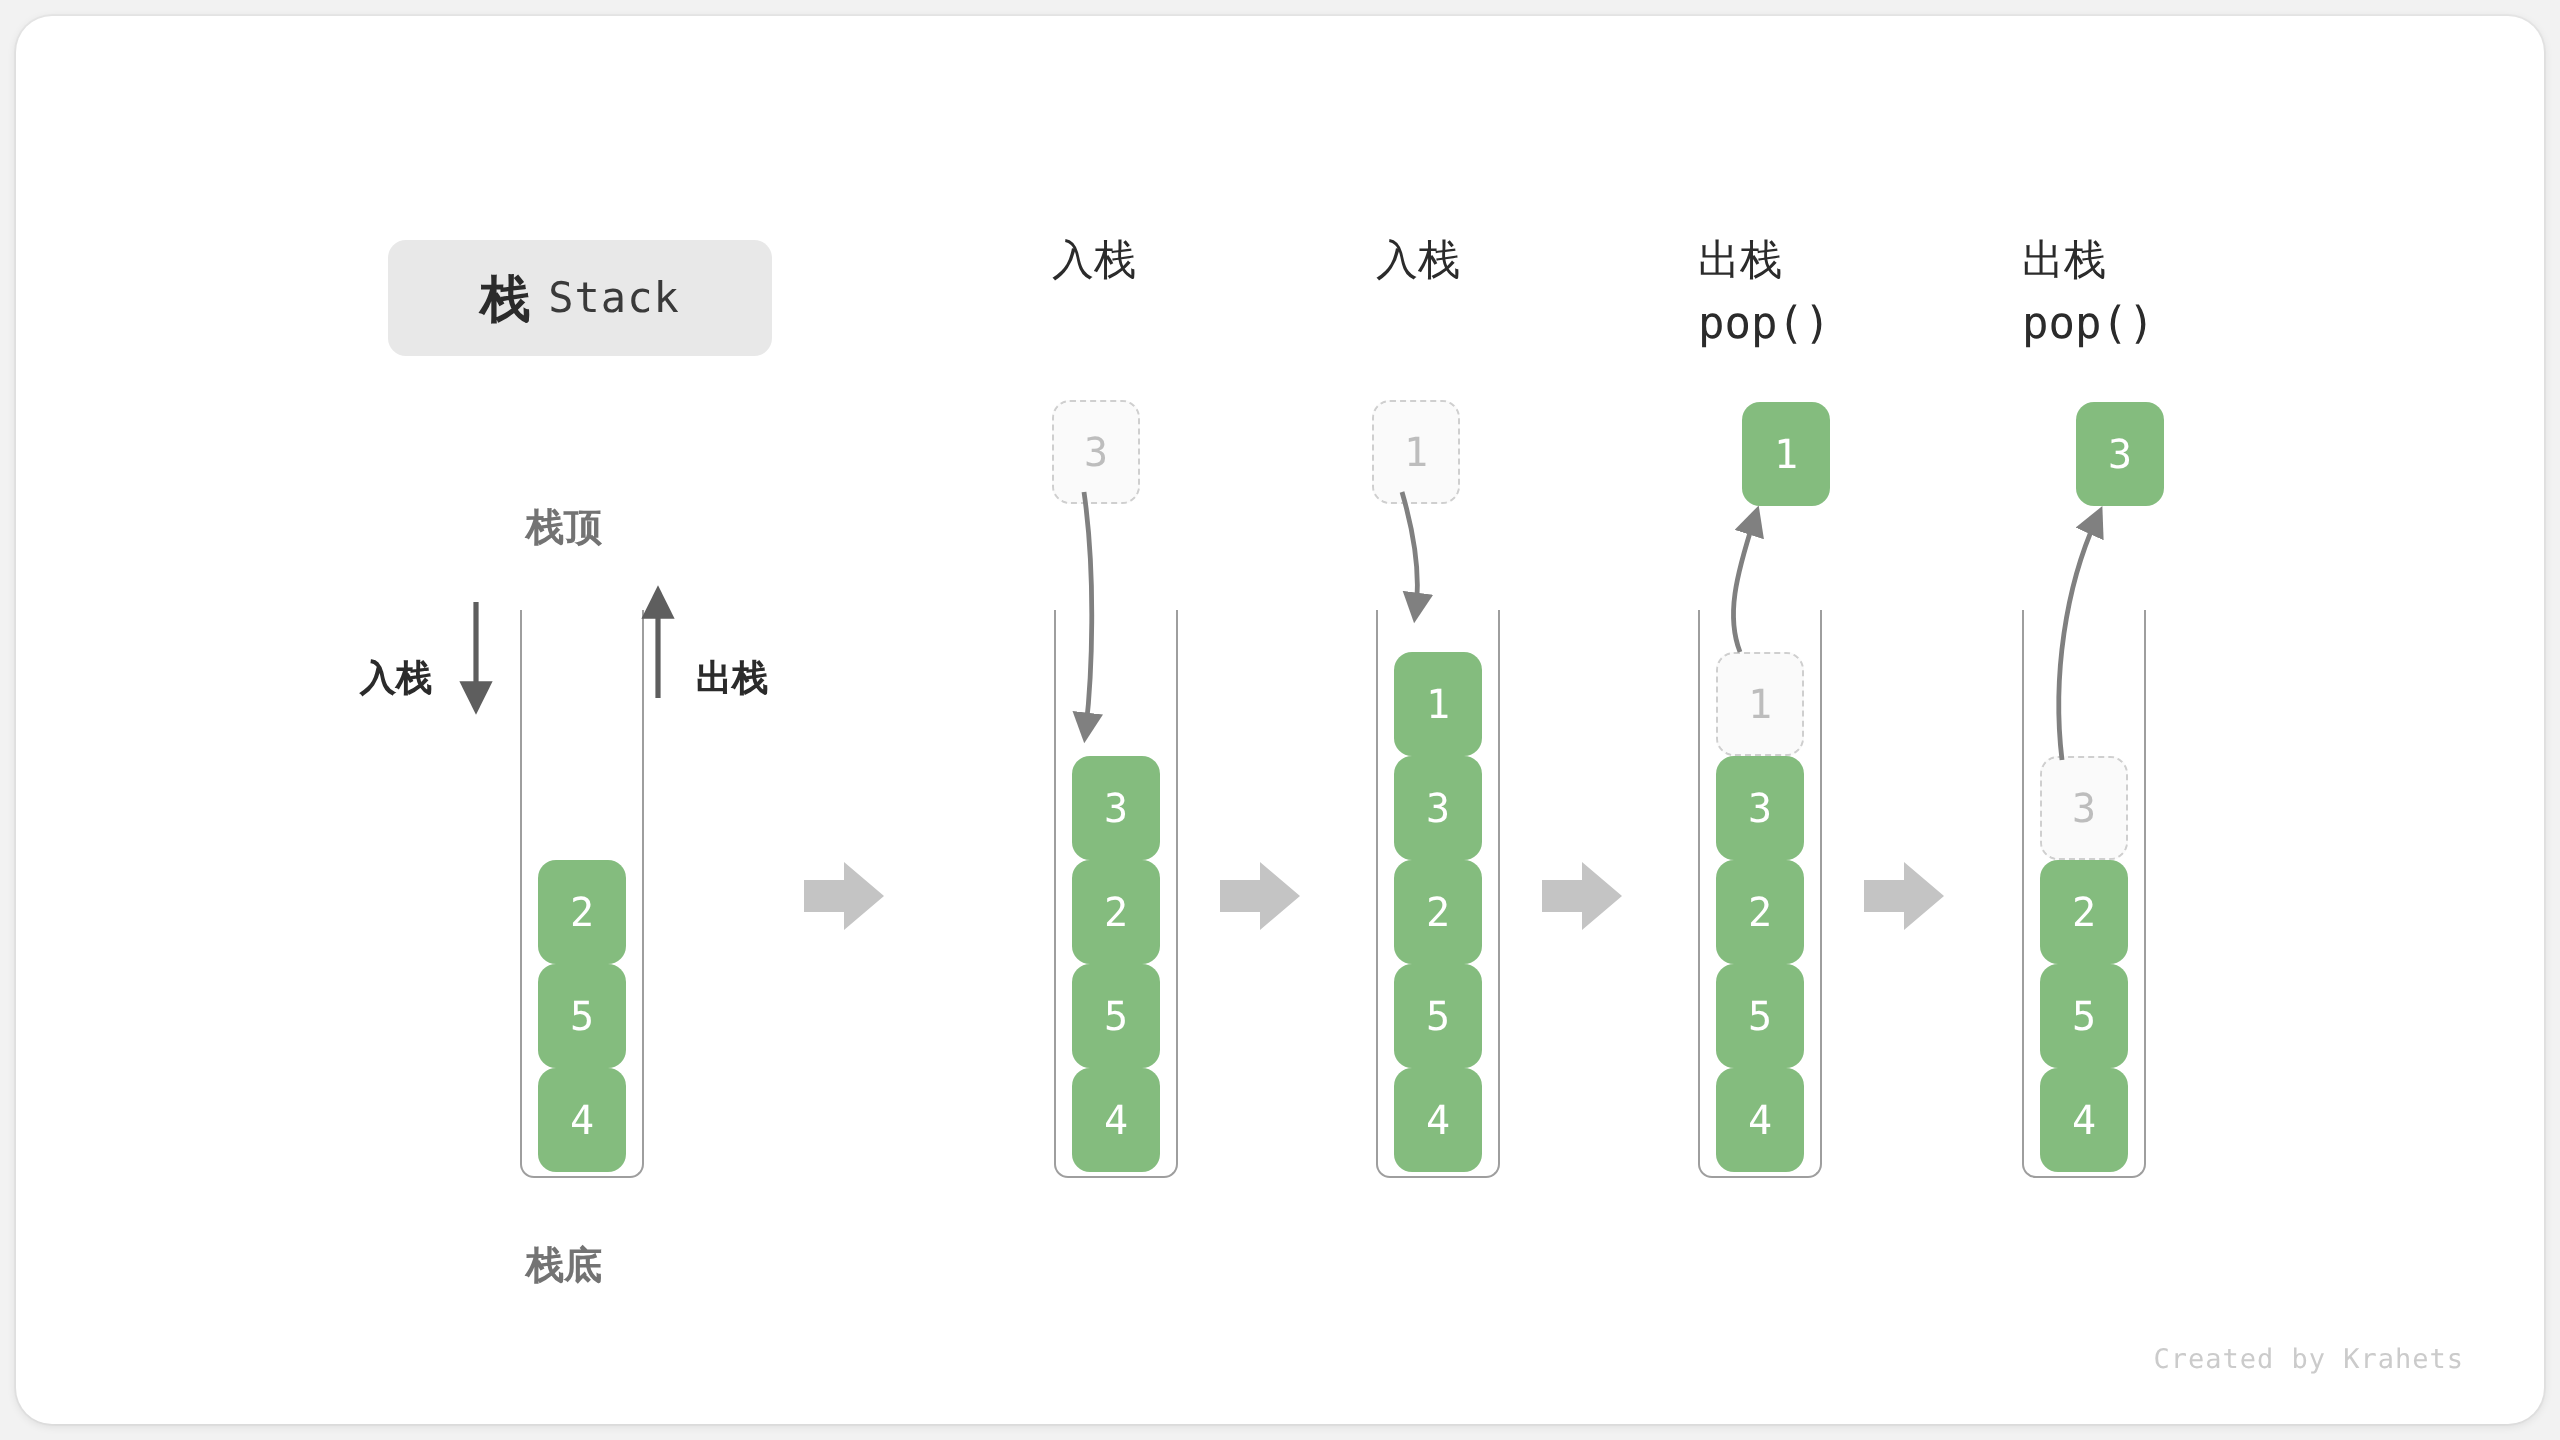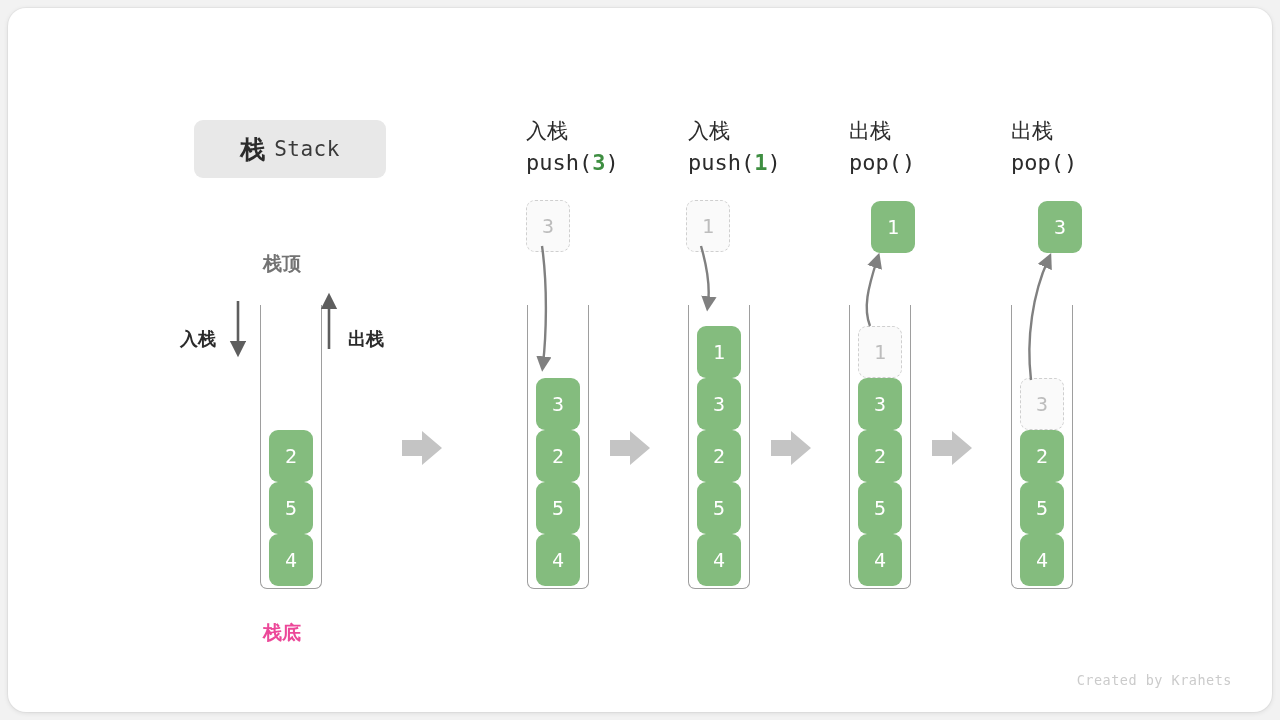--- a/index.html
+++ b/index.html
@@ -39,21 +39,21 @@
     letter-spacing: 0.5px;
   }
 
   
   .lbl-top {
     position: absolute; left: 255px; top: 243px;
     font-size: 19px; font-weight: bold; color: #737373;
   }
   .lbl-bottom {
     position: absolute; left: 255px; top: 612px;
-    font-size: 19px; font-weight: bold; color: #ec4899;
+    font-size: 19px; font-weight: bold; color: #737373;
   }
   .lbl-push {
     position: absolute; left: 172px; top: 319px;
     font-size: 18px; font-weight: bold; color: #2b2b2b;
   }
   .lbl-pop {
     position: absolute; left: 340px; top: 319px;
     font-size: 18px; font-weight: bold; color: #2b2b2b;
   }
 
@@ -157,36 +157,34 @@
     <div class="walls"></div>
     <div class="cells">
       <div class="cell solid">4</div>
       <div class="cell solid">5</div>
       <div class="cell solid">2</div>
     </div>
   </div>
 
   <div class="colhead" style="left:518px;">
     <div class="cn">入栈</div>
-    <div class="code"><span>push(</span><span class="num">3</span><span>)</span></div>
   </div>
   <div class="floatbox ghost" style="left:518px; top:192px;">3</div>
   <div class="stack" style="left:519px;">
     <div class="walls"></div>
     <div class="cells">
       <div class="cell solid">4</div>
       <div class="cell solid">5</div>
       <div class="cell solid">2</div>
       <div class="cell solid">3</div>
     </div>
   </div>
 
   <div class="colhead" style="left:680px;">
     <div class="cn">入栈</div>
-    <div class="code"><span>push(</span><span class="num">1</span><span>)</span></div>
   </div>
   <div class="floatbox ghost" style="left:678px; top:192px;">1</div>
   <div class="stack" style="left:680px;">
     <div class="walls"></div>
     <div class="cells">
       <div class="cell solid">4</div>
       <div class="cell solid">5</div>
       <div class="cell solid">2</div>
       <div class="cell solid">3</div>
       <div class="cell solid">1</div>

